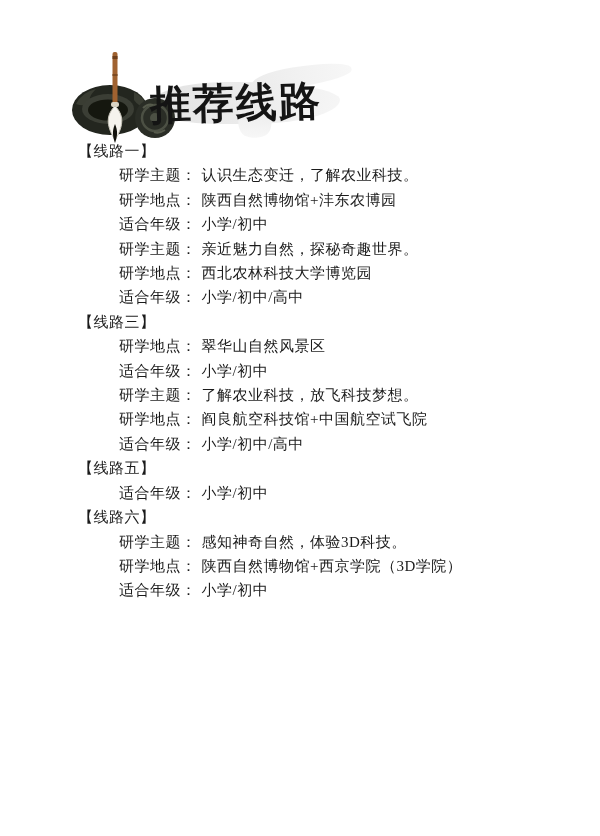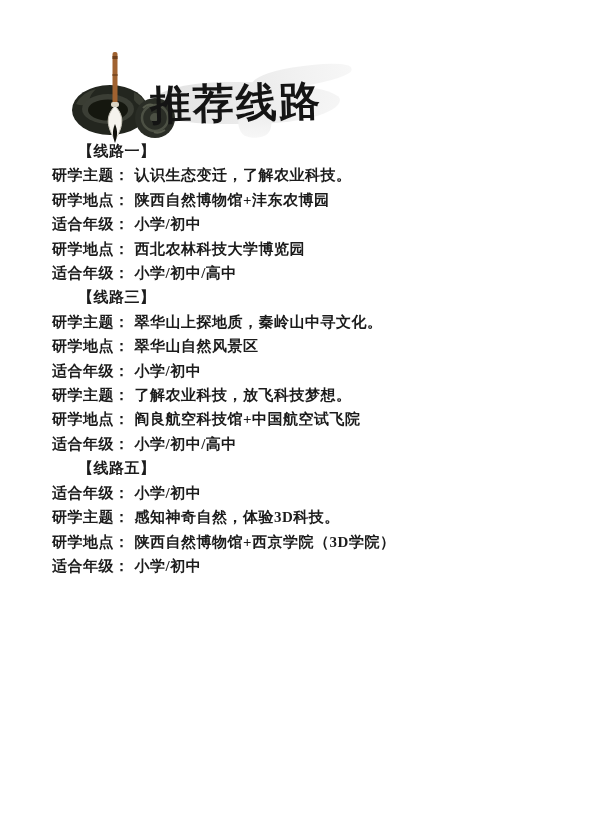--- a/index.html
+++ b/index.html
@@ -37,27 +37,27 @@
     transform:rotate(14deg);
   }
   .title {
     position:absolute; left:150px; top:76px;
     font-size:41px; font-weight:bold; letter-spacing:2px;
     color:#141414; transform:rotate(-1.5deg);
     font-family:"Liberation Serif","DejaVu Serif",serif;
     white-space:nowrap;
   }
   
-  .content { position:absolute; left:0; top:139px; width:600px;font-weight:bold; }
+  .content { position:absolute; left:0; top:139px; width:600px; }
   .line {
     font-size:15px; line-height:24.4px; letter-spacing:0.5px;
     white-space:nowrap;
   }
   .route-name { padding-left:78px; }
-  .detail { padding-left:52px; }
+  .detail { padding-left:119px; }
   .lbl { margin-right:5px; }
 </style>
 </head>
 <body>
 
 <div class="page">
 
   <div class="header">
     <div class="wash wash2"></div>
     <div class="wash wash1"></div>
@@ -92,42 +92,43 @@
   <div class="content">
 
     <div class="route">
       <div class="line route-name">【线路一】</div>
       <div class="line detail"><span class="lbl">研学主题：</span><span>认识生态变迁，了解农业科技。</span></div>
       <div class="line detail"><span class="lbl">研学地点：</span><span>陕西自然博物馆+沣东农博园</span></div>
       <div class="line detail"><span class="lbl">适合年级：</span><span>小学/初中</span></div>
     </div>
 
     <div class="route">
+      <div class="line detail"><span class="lbl">研学主题：</span><span>亲近魅力自然，探秘奇趣世界。</span></div>
       <div class="line detail"><span class="lbl">研学地点：</span><span>西北农林科技大学博览园</span></div>
       <div class="line detail"><span class="lbl">适合年级：</span><span>小学/初中/高中</span></div>
     </div>
 
     <div class="route">
       <div class="line route-name">【线路三】</div>
-      <div class="line detail"><span class="lbl">研学主题：</span><span>翠华山上探地质，秦岭山中寻文化。</span></div>
       <div class="line detail"><span class="lbl">研学地点：</span><span>翠华山自然风景区</span></div>
       <div class="line detail"><span class="lbl">适合年级：</span><span>小学/初中</span></div>
     </div>
 
     <div class="route">
       <div class="line detail"><span class="lbl">研学主题：</span><span>了解农业科技，放飞科技梦想。</span></div>
       <div class="line detail"><span class="lbl">研学地点：</span><span>阎良航空科技馆+中国航空试飞院</span></div>
       <div class="line detail"><span class="lbl">适合年级：</span><span>小学/初中/高中</span></div>
     </div>
 
     <div class="route">
       <div class="line route-name">【线路五】</div>
       <div class="line detail"><span class="lbl">适合年级：</span><span>小学/初中</span></div>
     </div>
 
     <div class="route">
+      <div class="line route-name">【线路六】</div>
       <div class="line detail"><span class="lbl">研学主题：</span><span>感知神奇自然，体验3D科技。</span></div>
       <div class="line detail"><span class="lbl">研学地点：</span><span>陕西自然博物馆+西京学院（3D学院）</span></div>
       <div class="line detail"><span class="lbl">适合年级：</span><span>小学/初中</span></div>
     </div>
 
   </div>
 </div>
 
 </body></html>

